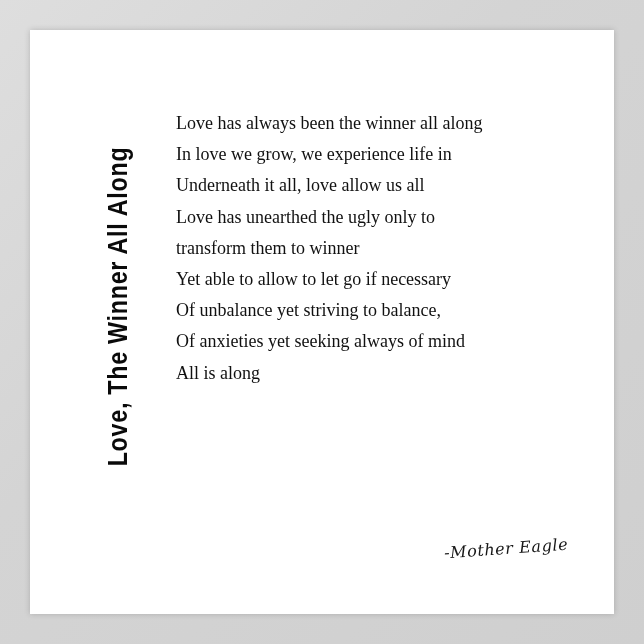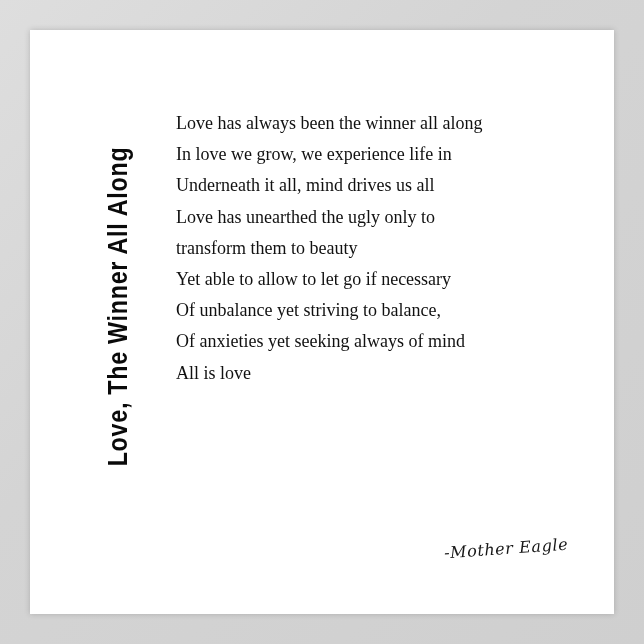--- a/index.html
+++ b/index.html
@@ -94,25 +94,25 @@
 <div class="poster-frame">
   <div class="poster-sheet">
 
     <div class="vertical-title">
       <span class="vt-inner">Love, The Winner All Along</span>
     </div>
 
     <div class="poem">
       <div class="poem-line">Love has always been the winner all along</div>
       <div class="poem-line">In love we grow, we experience life in</div>
-      <div class="poem-line">Underneath it all, mind drives us all</div>
+      <div class="poem-line">Underneath it all, love allow us all</div>
       <div class="poem-line">Love has unearthed the ugly only to</div>
-      <div class="poem-line">transform them to beauty</div>
+      <div class="poem-line">transform them to winner</div>
       <div class="poem-line">Yet able to allow to let go if necessary</div>
       <div class="poem-line">Of unbalance yet striving to balance,</div>
       <div class="poem-line">Of anxieties yet seeking always of mind</div>
-      <div class="poem-line">All is love</div>
+      <div class="poem-line">All is along</div>
     </div>
 
     <div class="signature">-Mother Eagle</div>
 
   </div>
 </div>
 
 </body></html>

